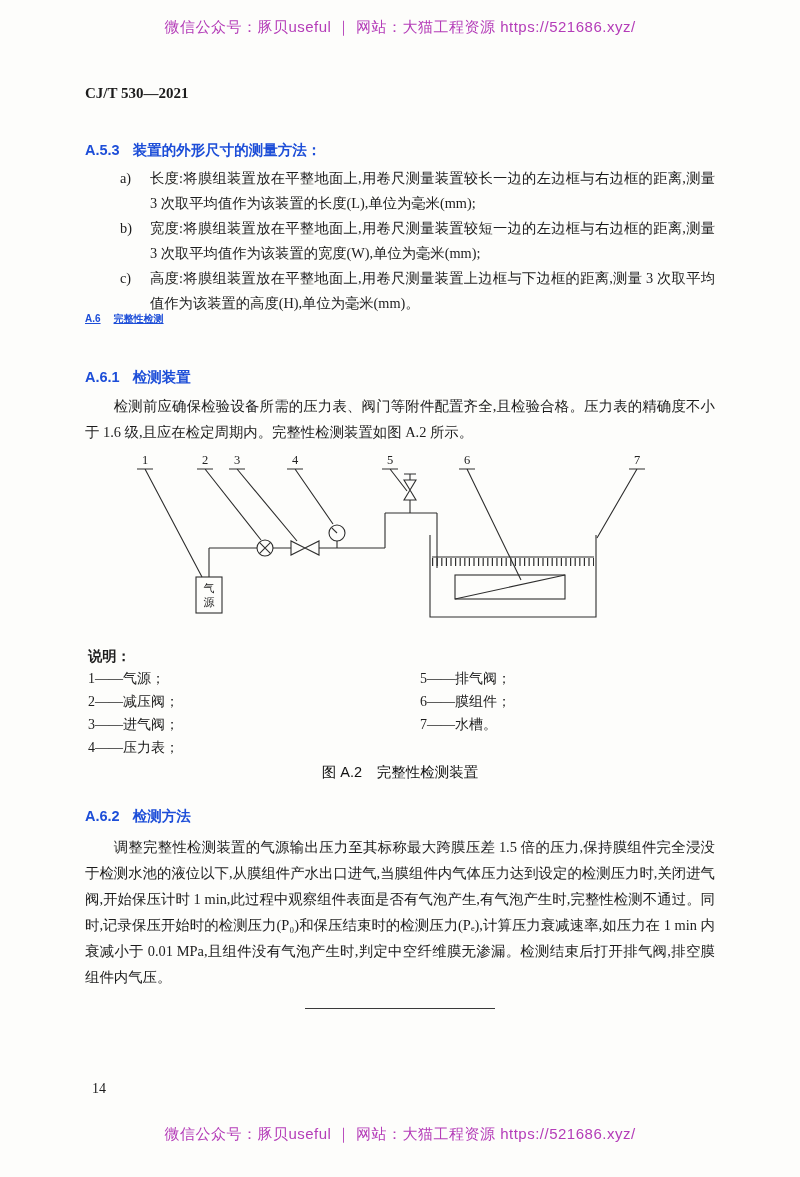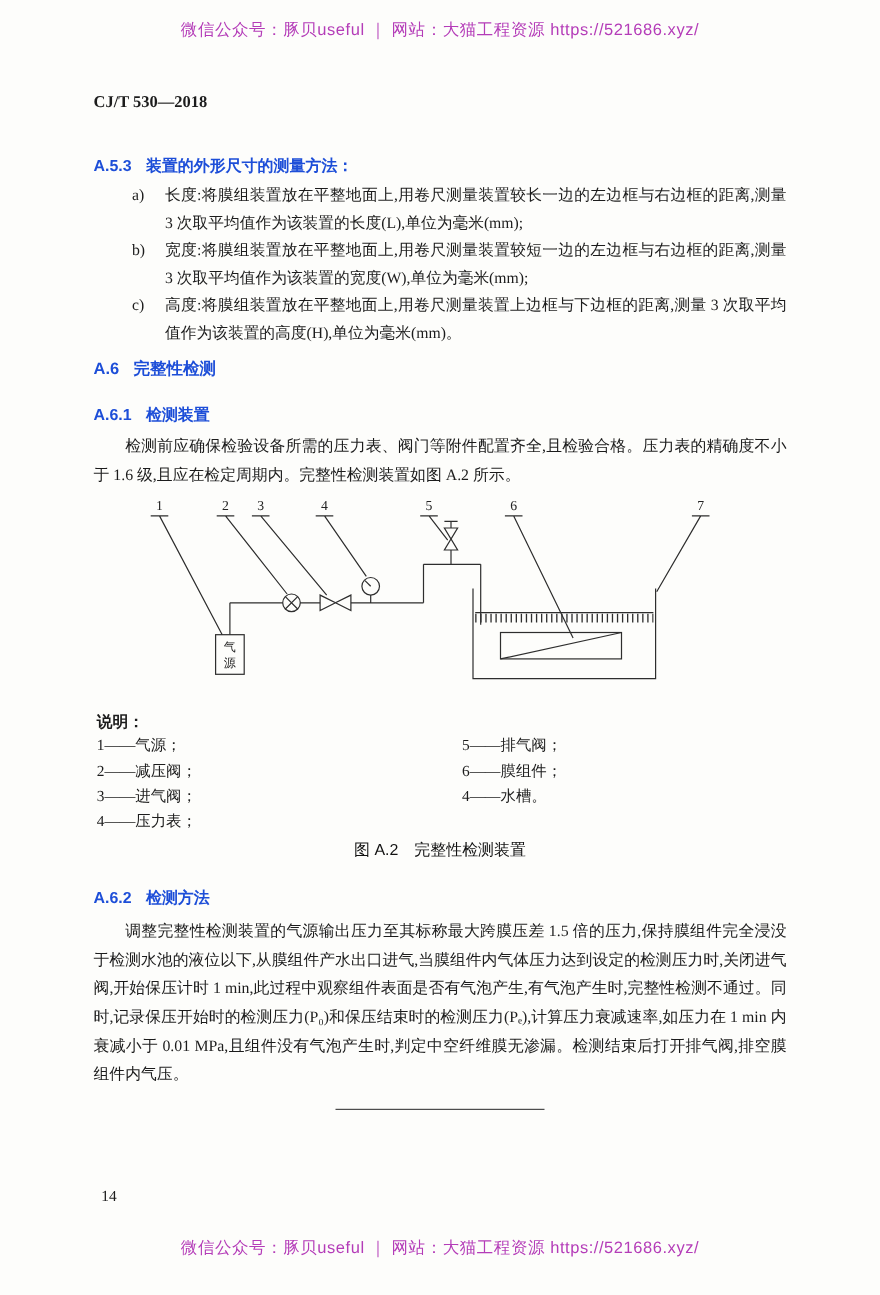--- a/index.html
+++ b/index.html
@@ -48,21 +48,21 @@
   .pagenum { position:absolute; left:92px; top:1081px; font-size:14px; }
   svg text { font-family:"Liberation Serif","DejaVu Serif",serif; }
 </style>
 </head>
 <body>
 
 <div class="page">
 
   <div class="wm wm-top">微信公众号：豚贝useful ｜ 网站：大猫工程资源 https://521686.xyz/</div>
 
-  <div class="docnum">CJ/T 530—2018</div>
+  <div class="docnum">CJ/T 530—2021</div>
 
 
   <div class="h-sub" style="left:85px; top:141px;">
     <span class="h-num">A.5.3</span><span>装置的外形尺寸的测量方法：</span>
   </div>
 
   <div class="list">
     <div class="list-item">
       <div class="list-marker">a)</div>
       <div class="list-text">长度:将膜组装置放在平整地面上,用卷尺测量装置较长一边的左边框与右边框的距离,测量 3 次取平均值作为该装置的长度(L),单位为毫米(mm);</div>
@@ -70,21 +70,21 @@
     <div class="list-item">
       <div class="list-marker">b)</div>
       <div class="list-text">宽度:将膜组装置放在平整地面上,用卷尺测量装置较短一边的左边框与右边框的距离,测量 3 次取平均值作为该装置的宽度(W),单位为毫米(mm);</div>
     </div>
     <div class="list-item">
       <div class="list-marker">c)</div>
       <div class="list-text">高度:将膜组装置放在平整地面上,用卷尺测量装置上边框与下边框的距离,测量 3 次取平均值作为该装置的高度(H),单位为毫米(mm)。</div>
     </div>
   </div>
 
-  <div class="h-sub" style="left:85px; top:326px; font-size:15px;">
+  <div class="h-sub" style="left:85px; top:312px; font-size:10px;text-decoration:underline;">
     <span class="h-num">A.6</span><span>完整性检测</span>
   </div>
 
   <div class="h-sub" style="left:85px; top:368px;">
     <span class="h-num">A.6.1</span><span>检测装置</span>
   </div>
 
   <div class="para" style="top:393px;">检测前应确保检验设备所需的压力表、阀门等附件配置齐全,且检验合格。压力表的精确度不小于 1.6 级,且应在检定周期内。完整性检测装置如图 A.2 所示。</div>
 
   <svg class="figure-svg" width="570" height="185" viewBox="0 0 570 185">
@@ -155,21 +155,21 @@
   <div class="legend-col legend-col-left">
     <div>1——气源；</div>
     <div>2——减压阀；</div>
     <div>3——进气阀；</div>
     <div>4——压力表；</div>
   </div>
 
   <div class="legend-col legend-col-right">
     <div>5——排气阀；</div>
     <div>6——膜组件；</div>
-    <div>4——水槽。</div>
+    <div>7——水槽。</div>
   </div>
 
   <div class="caption">图 A.2　完整性检测装置</div>
 
   <div class="h-sub" style="left:85px; top:807px;">
     <span class="h-num">A.6.2</span><span>检测方法</span>
   </div>
 
   <div class="para" style="top:834px;">调整完整性检测装置的气源输出压力至其标称最大跨膜压差 1.5 倍的压力,保持膜组件完全浸没于检测水池的液位以下,从膜组件产水出口进气,当膜组件内气体压力达到设定的检测压力时,关闭进气阀,开始保压计时 1 min,此过程中观察组件表面是否有气泡产生,有气泡产生时,完整性检测不通过。同时,记录保压开始时的检测压力(P₀)和保压结束时的检测压力(Pₑ),计算压力衰减速率,如压力在 1 min 内衰减小于 0.01 MPa,且组件没有气泡产生时,判定中空纤维膜无渗漏。检测结束后打开排气阀,排空膜组件内气压。</div>
 

